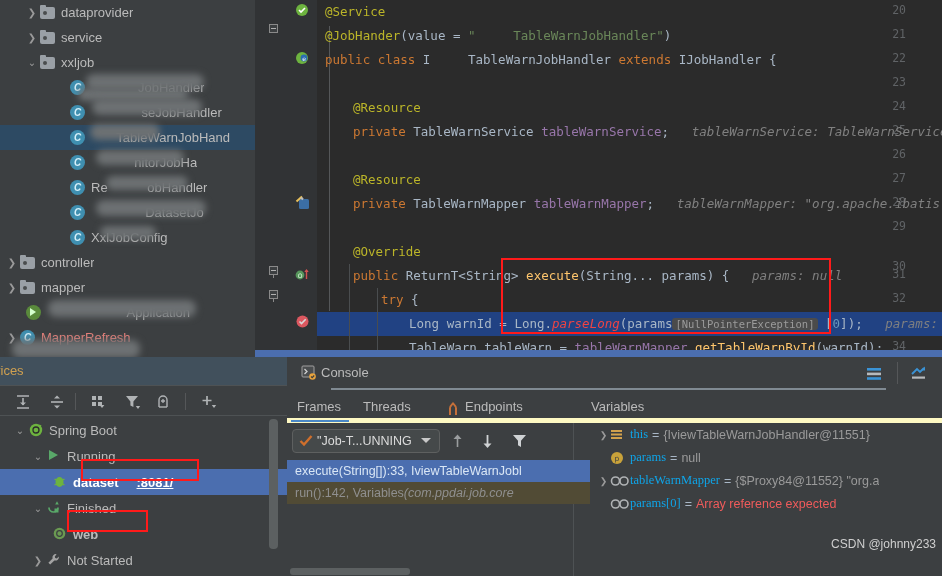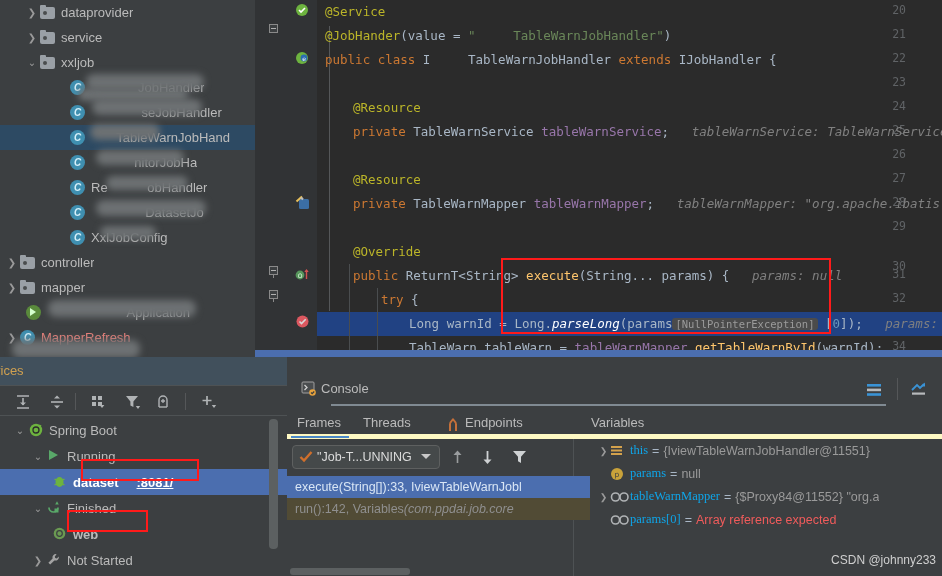--- a/index.html
+++ b/index.html
@@ -58,21 +58,21 @@
            font-family:"DejaVu Sans Mono", monospace; line-height:24px; height:24px; }
   .hl { position:absolute; left:0; right:0; height:24px; background:#214283; }
   .foldline { position:absolute; left:12px; top:26px; width:1px; height:285px; background:#555759; }
   .indentg { position:absolute; width:1px; background:#4a4d4f; }
 
   
   .kw{color:#cc7832;} .ann{color:#bbb529;} .typ{color:#a9b7c6;} .fld{color:#9876aa;}
   .mth{color:#ffc66d;} .str{color:#6a8759;} .num{color:#6897bb;} .pln{color:#a9b7c6;}
   .hint{color:#808080; font-style:italic;}
   .inlay{background:#4b4b4b;color:#9b9b9b;font-size:10.5px;padding:0 3px;border-radius:3px;font-style:normal;}
-  .call{color:#ffffff;font-style:italic;}
+  .call{color:#ef4444;font-style:italic;}
   .redbox { position:absolute; border:2px solid #ff1a1a; pointer-events:none; }
   .foldp{position:absolute;width:9px;height:12px;}
   .foldp .b{position:absolute;left:0;top:0;width:9px;height:9px;border:1px solid #8a8a8a;background:#3c3f41;}
   .foldp .b:after{content:"";position:absolute;left:1px;top:3px;width:5px;height:1px;background:#b0b0b0;}
   .foldp .t{position:absolute;left:4px;top:9px;width:1px;height:3px;background:#8a8a8a;}
 
   
   .bottom { position:absolute; left:0; top:357px; width:942px; height:219px; background:#3c3f41; }
 
   .svctab { position:absolute; left:0; top:0; width:287px; height:28px; background:#41505c; }
@@ -82,21 +82,21 @@
   .svctoolbar { position:absolute; left:0; top:0; width:287px; height:30px; border-bottom:1px solid #4e5254;}
   .tbtn { position:absolute; top:7px; width:18px; height:18px; }
   .tbsep { position:absolute; top:7px; width:1px; height:17px; background:#555759; }
 
   .svctree { position:absolute; left:0; top:31px; width:287px; height:160px; overflow:hidden; }
   .srow { height:26px; display:flex; align-items:center; white-space:nowrap; font-size:13px; color:#bbbbbb;}
   .srow.sel { background:#4b6eaf; color:#ffffff;}
   .svcscroll { position:absolute; right:9px; top:33px; width:9px; height:130px; background:#5c6061; border-radius:4px;}
 
   
-  .dbg { position:absolute; left:287px; top:16px; width:655px; height:196px; background:#3c3f41; }
+  .dbg { position:absolute; left:287px; top:0; width:655px; height:196px; background:#3c3f41; }
   .dbghdr { position:absolute; left:0; top:0; width:655px; height:33px; }
   .dbghdr .tabs { position:absolute; left:50px; top:8px; font-size:13px; color:#bbbbbb; white-space:nowrap;}
   .dbghdr .und { position:absolute; left:44px; top:31px; width:555px; height:2px; background:#808a92; }
   .subtabs { position:absolute; left:0; top:33px; width:655px; height:33px; border-bottom:5px solid #fef9c3;}
   .stab { position:absolute; top:9px; font-size:13px; color:#bbbbbb; }
   .stabund { position:absolute; top:30px; height:2px; background:#4a88c7; }
   .vsep { position:absolute; top:33px; width:1px; background:#4e5254; }
 
   .frames { position:absolute; left:0; top:66px; width:303px; height:153px; }
   .threadsel { position:absolute; left:5px; top:6px; width:148px; height:24px; background:#45494a;

